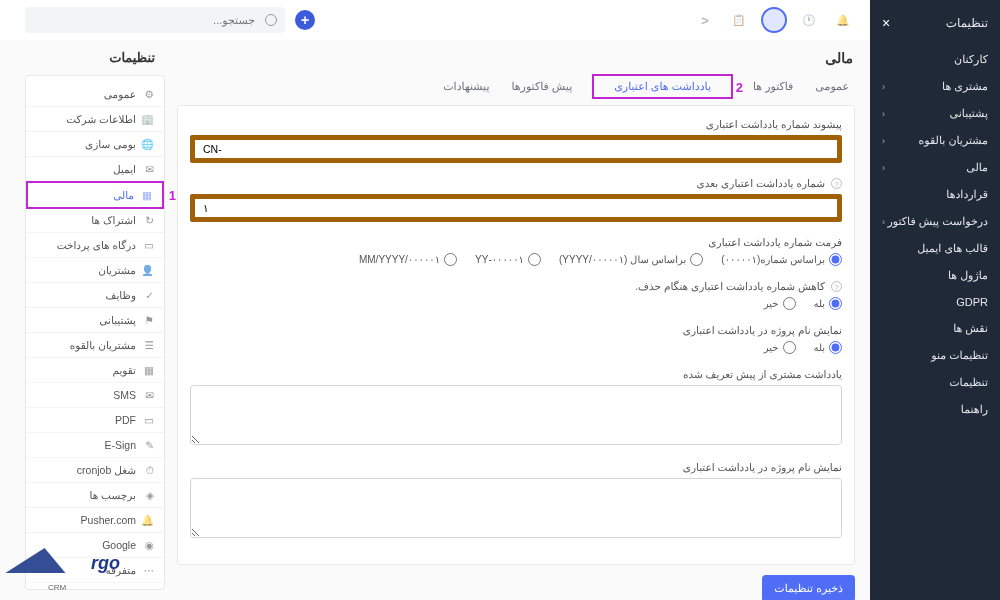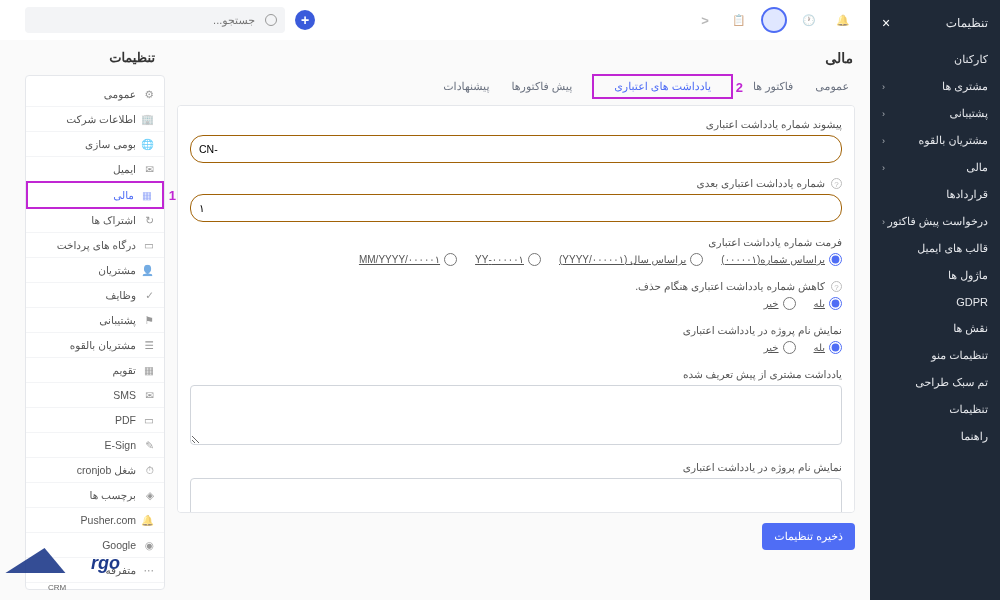--- a/index.html
+++ b/index.html
@@ -33,28 +33,28 @@
     .annotation-1 { position: absolute; right: -14px; color: #c026d3; font-size: 13px; font-weight: bold; }
     .sicon { width: 12px; height: 12px; opacity: 0.6; display: inline-block; }
 
     
     .content-panel { flex: 1; }
     .content-title { font-size: 14px; font-weight: bold; color: #333; margin-bottom: 8px; padding: 0 2px; }
     .tabs { display: flex; gap: 18px; padding: 0 4px; font-size: 11px; }
     .tab { padding: 6px 2px; cursor: pointer; color: #6b7280; }
     .tab.active { border: 2px solid #c026d3; color: #4f6df5; padding: 4px 20px; position: relative; }
     .annotation-2 { position: absolute; right: -12px; top: 4px; color: #c026d3; font-size: 13px; font-weight: bold; }
-    .form-box { background: #fff; border: 1px solid #e5e7eb; border-radius: 4px; padding: 12px; margin-top: 6px; height: 408px; overflow-y: auto; }
+    .form-box { background: #fff; border: 1px solid #e5e7eb; border-radius: 4px; padding: 12px; margin-top: 6px; height: 460px; overflow-y: auto; }
     .form-group { margin-bottom: 14px; }
     .form-label { display: block; font-size: 10.5px; color: #555; margin-bottom: 5px; }
     .help-icon { display: inline-block; width: 11px; height: 11px; border: 1px solid #bbb; border-radius: 50%; font-size: 8px; text-align: center; line-height: 11px; color: #bbb; margin-left: 3px; }
-    .form-input { width: 100%; height: 28px; border: 1px solid #a16207; border-radius: 13px; padding: 6px 8px; font-size: 10.5px; outline: none; direction: ltr; text-align: left; }
+    .form-input { width: 100%; height: 28px; border: 5px solid #a16207; border-radius: 2px; padding: 6px 8px; font-size: 10.5px; outline: none; direction: ltr; text-align: left; }
     .form-textarea { width: 100%; height: 60px; border: 1px solid #d1d5db; border-radius: 4px; padding: 6px 8px; font-size: 10.5px; outline: none; resize: vertical; }
     .radio-row { display: flex; gap: 18px; align-items: center; font-size: 10px; }
-    .radio-item { display: flex; align-items: center; gap: 4px; text-decoration: underline; }
+    .radio-item { display: flex; align-items: center; gap: 4px; }
     .radio-item input[type="radio"] { accent-color: #4f6df5; }
 
     .save-btn { background: #4f6df5; color: #fff; border: none; padding: 7px 12px; border-radius: 4px; font-size: 11px; cursor: pointer; margin-top: 10px; }
 
     
     .logo { position: absolute; bottom: 8px; left: 130px; width: 90px; }
     .logo-text { font-size: 18px; font-style: italic; font-weight: bold; color: #1e3a8a; }
     .logo-sub { font-size: 8px; color: #666; text-align: center; }
     .logo-shape { width: 0; height: 0; border-left: 30px solid transparent; border-right: 30px solid transparent; border-bottom: 25px solid #1e3a8a; position: absolute; top: -5px; left: -2px; transform: skewX(-20deg); opacity: 0.9; }
 
@@ -106,23 +106,20 @@
         <span>ماژول ها</span>
       </div>
     <div class="dark-item">
         <span>GDPR</span>
       </div>
     <div class="dark-item">
         <span>نقش ها</span>
       </div>
     <div class="dark-item">
         <span>تنظیمات منو</span>
-      </div>
-    <div class="dark-item">
-        <span>تم سبک طراحی</span>
       </div>
     <div class="dark-item">
         <span>تنظیمات</span>
       </div>
     <div class="dark-item">
         <span>راهنما</span>
       </div>
   </div>
 </div>
 

